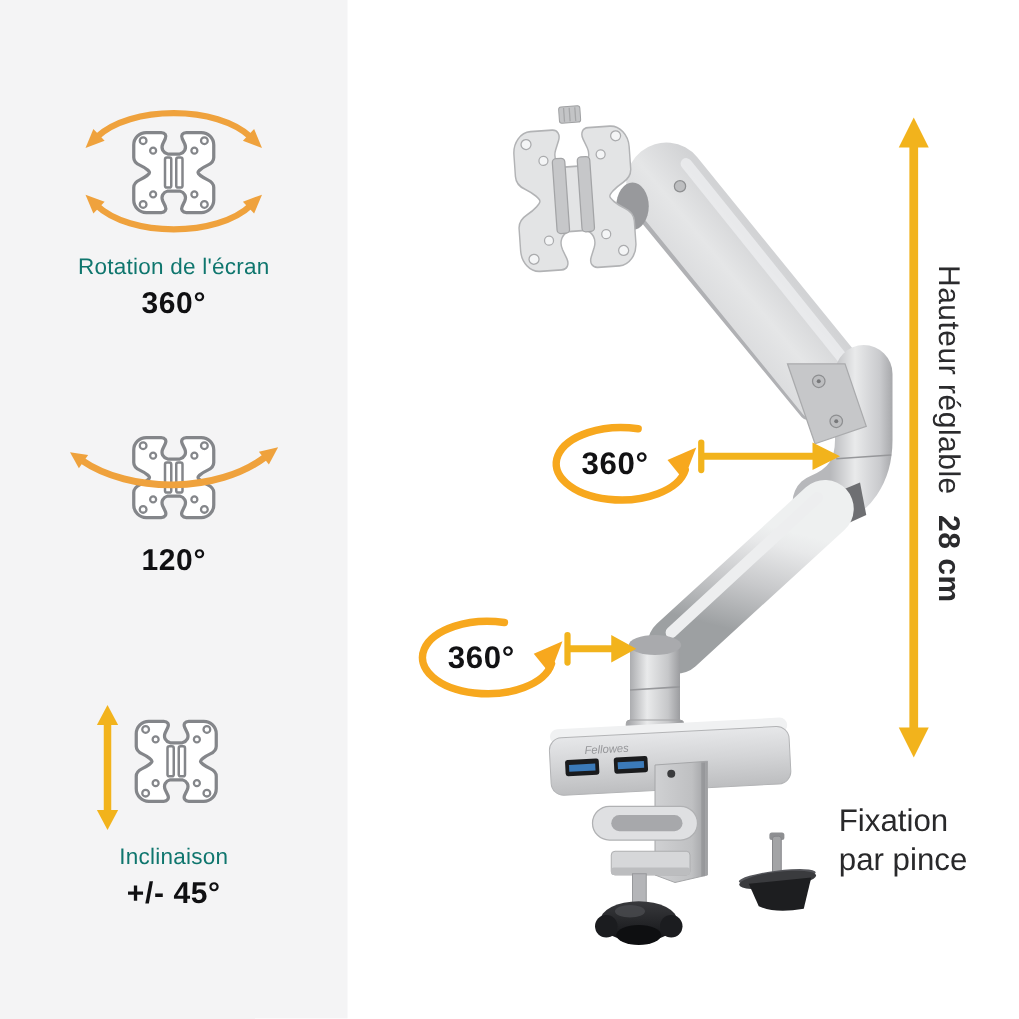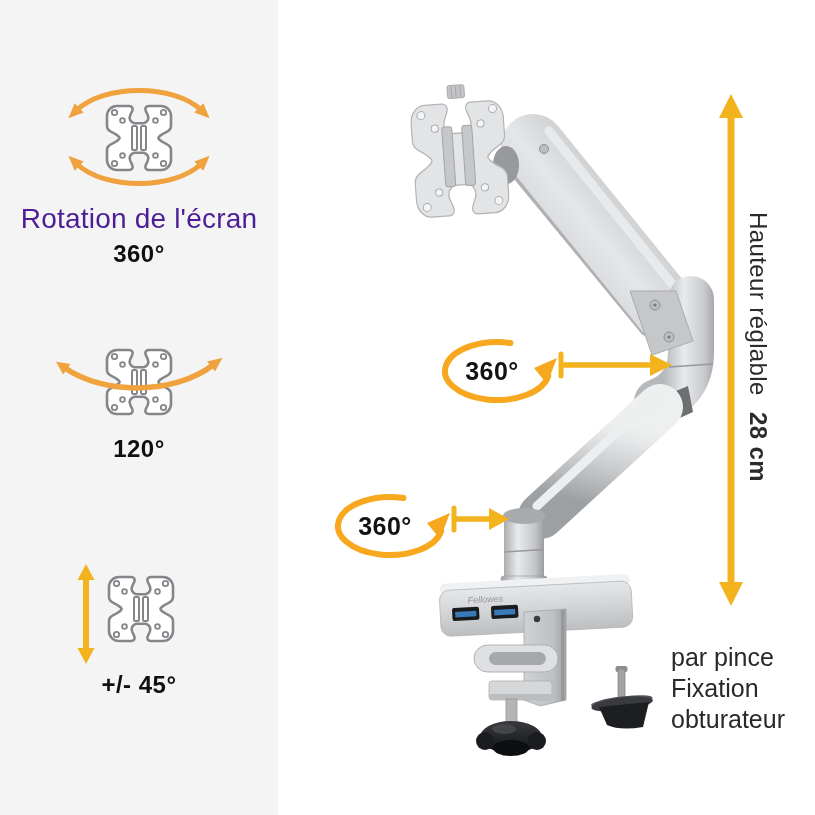--- a/index.html
+++ b/index.html
@@ -5,21 +5,21 @@
   html,body{margin:0;padding:0;background:#ffffff;}
   .canvas{
     position:relative;width:815px;height:815px;overflow:hidden;
     background:#ffffff;font-family:"Liberation Sans",sans-serif;
   }
   .left-panel{position:absolute;left:0;top:0;width:278px;height:815px;background:#f4f4f5;}
   .feature{position:absolute;left:0;width:278px;display:flex;flex-direction:column;align-items:center;}
   #feature-rotation{top:78px;}
   #feature-pivot{top:338px;}
   #feature-tilt{top:562px;}
-  .feature-label{font-size:28px;color:#4c1d95;margin-top:9px;letter-spacing:.2px;text-align:center;}
+  .feature-label{font-size:18px;color:#0f766e;margin-top:9px;letter-spacing:.2px;text-align:center;}
   .feature-value{font-size:24px;font-weight:bold;color:#101012;margin-top:5px;letter-spacing:.5px;}
   .product-svg{position:absolute;left:0;top:0;}
   .badge{position:absolute;width:120px;height:72px;}
   #badge-1{left:440px;top:335px;}
   #badge-2{left:333px;top:490px;}
   .badge svg{position:absolute;left:0;top:0;}
   .badge-text{
     position:absolute;left:0;top:0;width:104px;height:72px;
     display:flex;align-items:center;justify-content:center;
     font-size:25px;font-weight:bold;color:#121214;letter-spacing:.5px;
@@ -85,20 +85,21 @@
     <div class="feature-value">120°</div>
   </div>
 
   <div class="feature" id="feature-tilt">
     <svg width="180" height="104">
       <line x1="37" y1="15" x2="37" y2="89" stroke="#F2B31C" stroke-width="6"></line>
       <polygon points="37,2 28.5,18 45.5,18" fill="#F2B31C"></polygon>
       <polygon points="37,102 28.5,86 45.5,86" fill="#F2B31C"></polygon>
       <use href="#vesaIcon" transform="translate(56,11)"></use>
     </svg>
+    <div class="feature-label">Inclinaison</div>
     <div class="feature-value">+/- 45°</div>
   </div>
 
   <svg class="product-svg" width="815" height="815" viewBox="0 0 815 815">
     <defs>
       <linearGradient id="gPlate" x1="408" y1="98" x2="512" y2="222" gradientUnits="userSpaceOnUse">
         <stop offset="0" stop-color="#e3e4e5"></stop>
           <stop offset="1" stop-color="#c9cacc"></stop>
       </linearGradient>
       <linearGradient id="gArmUp" x1="511" y1="258" x2="601" y2="184" gradientUnits="userSpaceOnUse">
@@ -267,18 +268,17 @@
     </svg>
     <div class="badge-text">360°</div>
   </div>
 
   <div class="height-label">
     <span class="hm-text">Hauteur réglable</span>
     <span class="hm-value">28 cm</span>
   </div>
 
   <div class="mount-note">
+    <div>Fixation</div>
     <div>par pince</div>
-    <div>Fixation</div>
-    <div>obturateur</div>
   </div>
 
 </div>
 
 </body></html>

